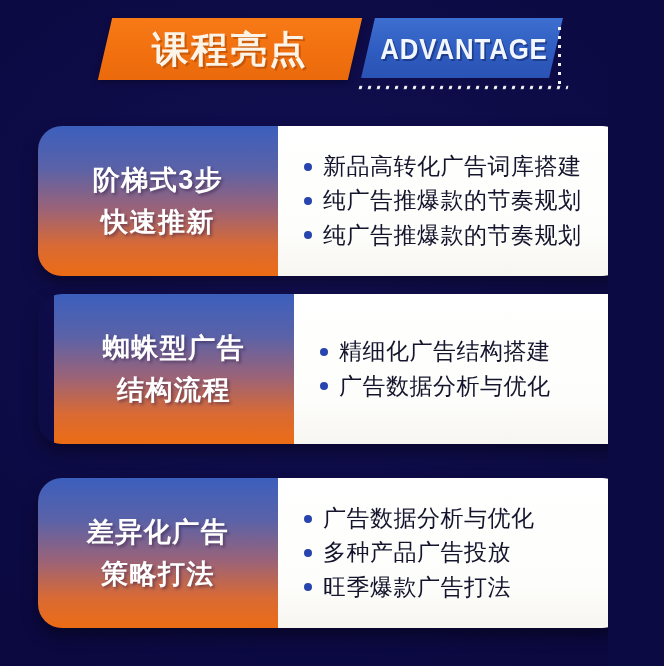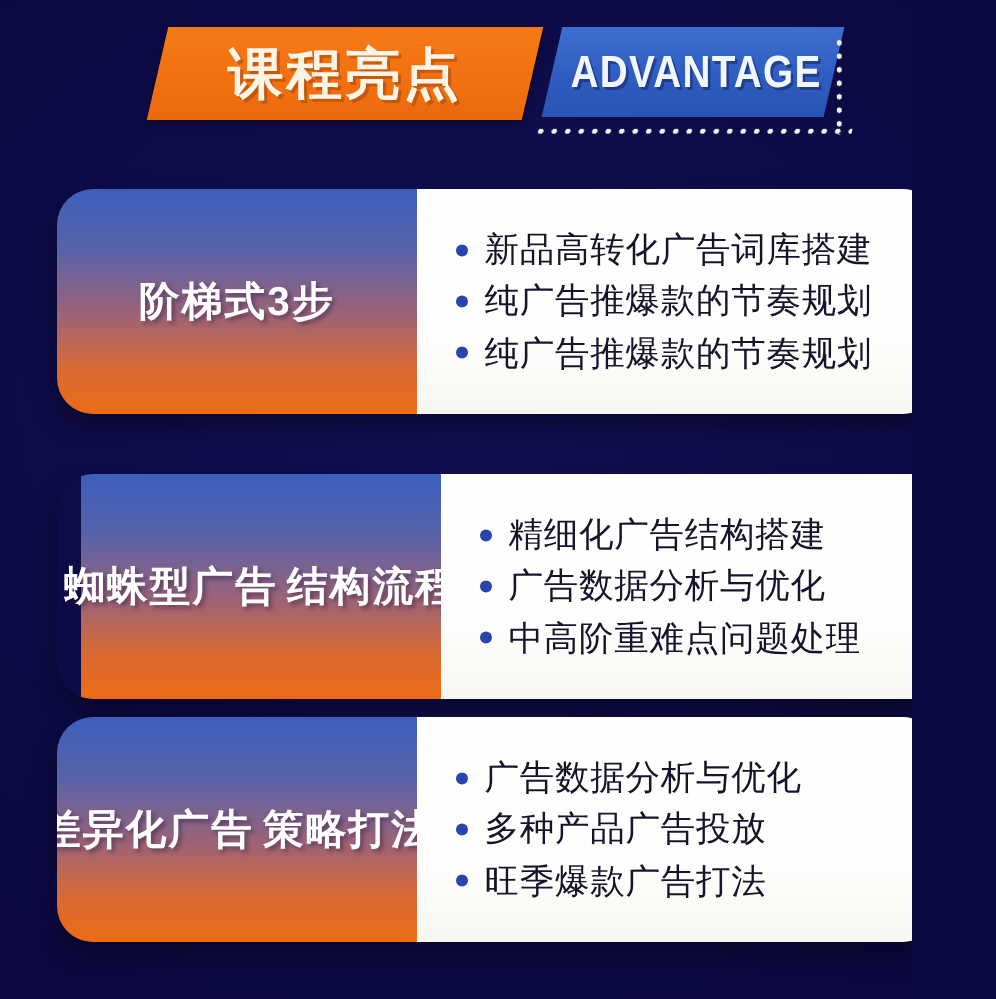--- a/index.html
+++ b/index.html
@@ -126,29 +126,29 @@
     position: absolute;
     left: 38px;
     width: 588px;
     height: 150px;
     border-radius: 24px;
     overflow: hidden;
     display: flex;
     box-shadow: 0 8px 16px rgba(0,0,0,0.38);
   }
   .card-1 { top: 126px; }
-  .card-2 { top: 316px; padding-left: 16px; }
+  .card-2 { top: 294px; padding-left: 16px; }
   .card-3 { top: 478px; }
 
   .card-left {
     width: 240px;
     flex: 0 0 240px;
     background: linear-gradient(180deg, #3c5fbd 0%, #5a62a8 28%, #9a6379 55%, #d96a34 80%, #ec6c14 100%);
     display: flex;
-    flex-direction: row;
+    flex-direction: column;
     align-items: center;
     justify-content: center;
     gap: 6px;
   }
   .card-left-line {
     color: #ffffff;
     font-size: 27px;
     font-weight: 900;
     letter-spacing: 1.5px;
     white-space: nowrap;
@@ -200,20 +200,21 @@
 
     <div class="dots-bottom"></div>
     <div class="dots-right"></div>
   </div>
 
   <div class="cards">
 
     <div class="card card-1">
       <div class="card-left">
         <div class="card-left-line">阶梯式3步</div>
+        <div class="card-left-line">快速推新</div>
       </div>
       <div class="card-right">
         <div class="bullet-row">
           <span class="bullet-dot"></span>
           <span class="bullet-text">新品高转化广告词库搭建</span>
         </div>
         <div class="bullet-row">
           <span class="bullet-dot"></span>
           <span class="bullet-text">纯广告推爆款的节奏规划</span>
         </div>
@@ -231,24 +232,20 @@
       </div>
       <div class="card-right">
         <div class="bullet-row">
           <span class="bullet-dot"></span>
           <span class="bullet-text">精细化广告结构搭建</span>
         </div>
         <div class="bullet-row">
           <span class="bullet-dot"></span>
           <span class="bullet-text">广告数据分析与优化</span>
         </div>
-        <div class="bullet-row">
-          <span class="bullet-dot"></span>
-          <span class="bullet-text">中高阶重难点问题处理</span>
-        </div>
       </div>
     </div>
 
     <div class="card card-3">
       <div class="card-left">
         <div class="card-left-line">差异化广告</div>
         <div class="card-left-line">策略打法</div>
       </div>
       <div class="card-right">
         <div class="bullet-row">

